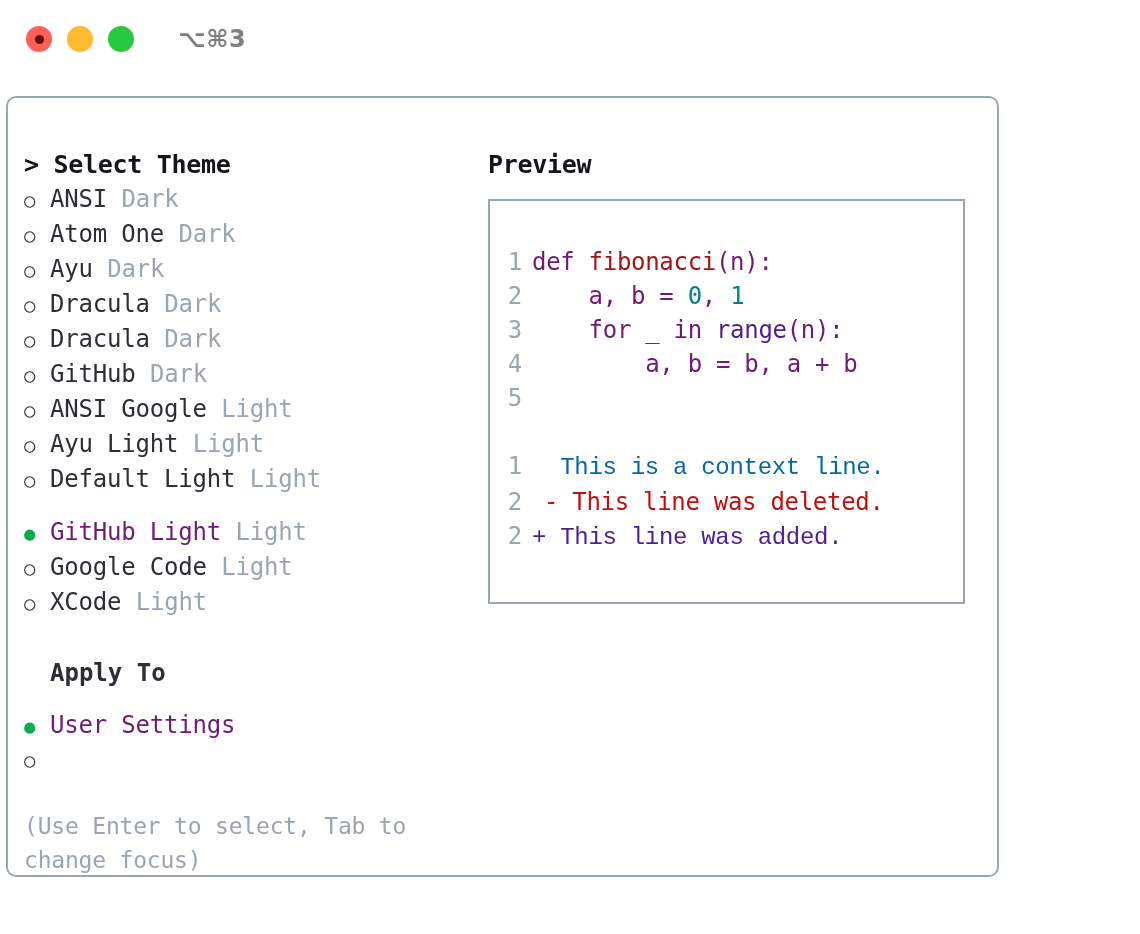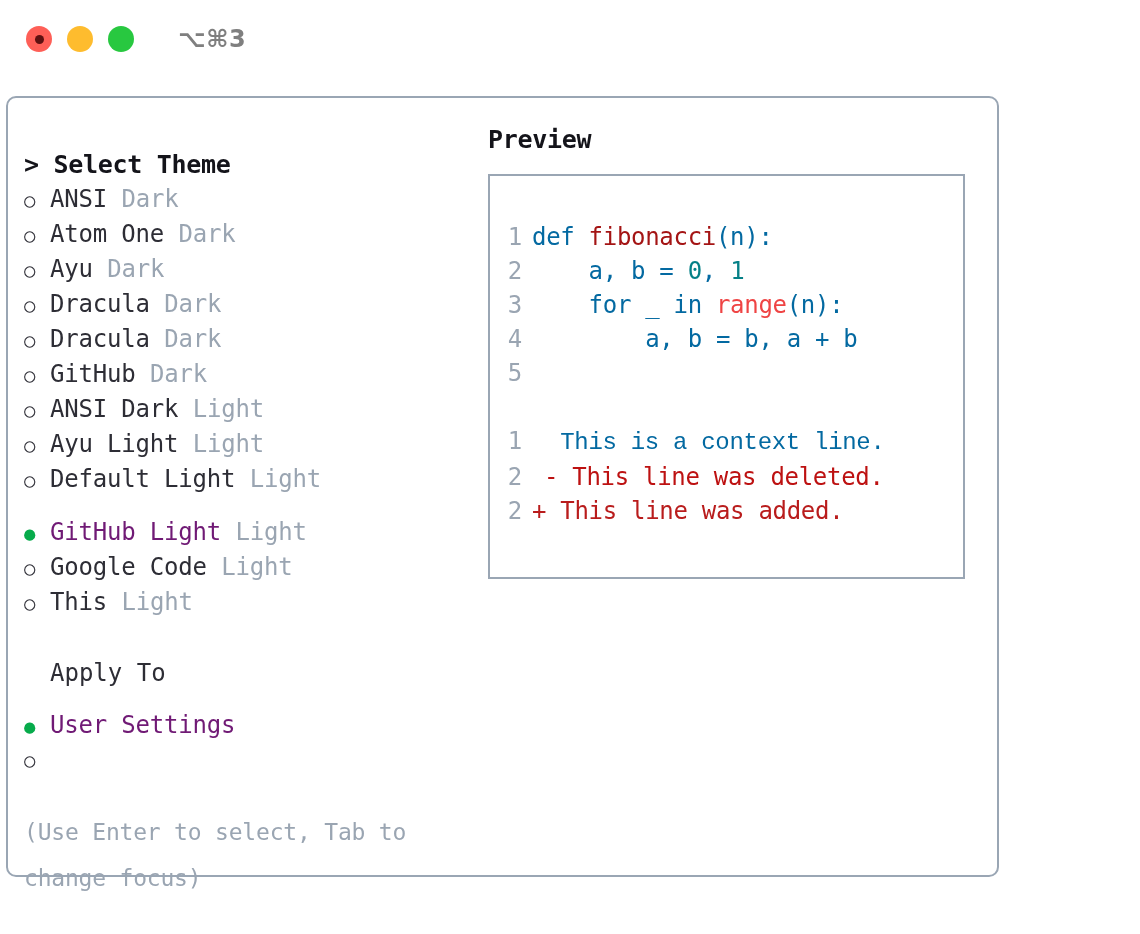--- a/index.html
+++ b/index.html
@@ -128,41 +128,41 @@
   }
   .opt-row.selected .opt-label { color: #701a75; margin-top: 18px; }
   .opt-tag {
     color: #9aa5b2;
     letter-spacing: -0.2px;
   }
 
   #apply-block { margin-top: 36px; }
   #apply-to-title {
     font-size: 24px;
-    font-weight: 400;
+    font-weight: 700;
     color: #2d2d35;
     line-height: 34px;
     padding-left: 26px;
     white-space: pre;
   }
 
   #hint-text {
     margin-top: 32px;
     font-size: 23px;
-    line-height: 46px;
+    line-height: 34px;
     color: #9aa5b2;
     width: 410px;
     letter-spacing: -0.2px;
     white-space: pre-wrap;
   }
 
   
   #right-column {
     flex: 1;
-    padding: 25px 0 0 10px;
+    padding: 50px 0 0 10px;
     box-sizing: border-box;
   }
   #preview-title {
     font-size: 25px;
     font-weight: 700;
     color: #14141a;
     line-height: 34px;
     letter-spacing: -0.3px;
   }
 
@@ -185,27 +185,27 @@
     letter-spacing: -0.3px;
   }
   .lineno {
     width: 34px;
     flex: 0 0 34px;
     text-align: right;
     color: #9aa5b2;
     padding-right: 10px;
     box-sizing: border-box;
   }
-  .code-text { color: #0369a1; }
+  .code-text { color: #701a75; }
   .tok-fn   { color: #a41414; text-align: center; }
   .tok-num  { color: #058087; }
-  .tok-call { color: #ef4444; }
+  .tok-call { color: #4c1d95; }
   .tok-ctx  { color: #0369a1; font-family: Liberation Mono, monospace; }
   .tok-del  { color: #bd1111; margin-left: 12px; }
-  .tok-add  { color: #b91c1c; }
+  .tok-add  { color: #4c1d95; font-family: Liberation Mono, monospace; }
 
   #diff-block { margin-top: 34px; }
 </style>
 </head>
 <body>
 
 <div id="app-window">
 
   <div id="titlebar">
     <div class="traffic-lights">
@@ -223,26 +223,26 @@
 
         <div id="select-theme-title" class="section-title">&gt; Select Theme</div>
 
         <div id="theme-list">
             <div class="opt-row"><span class="bullet">○</span><span class="opt-label">ANSI</span><span> </span><span class="opt-tag">Dark</span></div>
             <div class="opt-row"><span class="bullet">○</span><span class="opt-label">Atom One</span><span> </span><span class="opt-tag">Dark</span></div>
             <div class="opt-row"><span class="bullet">○</span><span class="opt-label">Ayu</span><span> </span><span class="opt-tag">Dark</span></div>
             <div class="opt-row"><span class="bullet">○</span><span class="opt-label">Dracula</span><span> </span><span class="opt-tag">Dark</span></div>
             <div class="opt-row"><span class="bullet">○</span><span class="opt-label">Dracula</span><span> </span><span class="opt-tag">Dark</span></div>
             <div class="opt-row"><span class="bullet">○</span><span class="opt-label">GitHub</span><span> </span><span class="opt-tag">Dark</span></div>
-            <div class="opt-row"><span class="bullet">○</span><span class="opt-label">ANSI Dark</span><span> </span><span class="opt-tag">Light</span></div>
+            <div class="opt-row"><span class="bullet">○</span><span class="opt-label">ANSI Google</span><span> </span><span class="opt-tag">Light</span></div>
             <div class="opt-row"><span class="bullet">○</span><span class="opt-label">Ayu Light</span><span> </span><span class="opt-tag">Light</span></div>
             <div class="opt-row"><span class="bullet">○</span><span class="opt-label">Default Light</span><span> </span><span class="opt-tag">Light</span></div>
             <div class="opt-row selected"><span class="bullet sel">●</span><span class="opt-label">GitHub Light</span><span> </span><span class="opt-tag">Light</span></div>
             <div class="opt-row"><span class="bullet">○</span><span class="opt-label">Google Code</span><span> </span><span class="opt-tag">Light</span></div>
-            <div class="opt-row"><span class="bullet">○</span><span class="opt-label">This</span><span> </span><span class="opt-tag">Light</span></div>
+            <div class="opt-row"><span class="bullet">○</span><span class="opt-label">XCode</span><span> </span><span class="opt-tag">Light</span></div>
           </div>
 
         <div id="apply-block">
           <div id="apply-to-title">Apply To</div>
           <div id="apply-list">
               <div class="opt-row selected"><span class="bullet sel">●</span><span class="opt-label">User Settings</span></div>
               <div class="opt-row"><span class="bullet">○</span></div>
             </div>
         </div>
 

